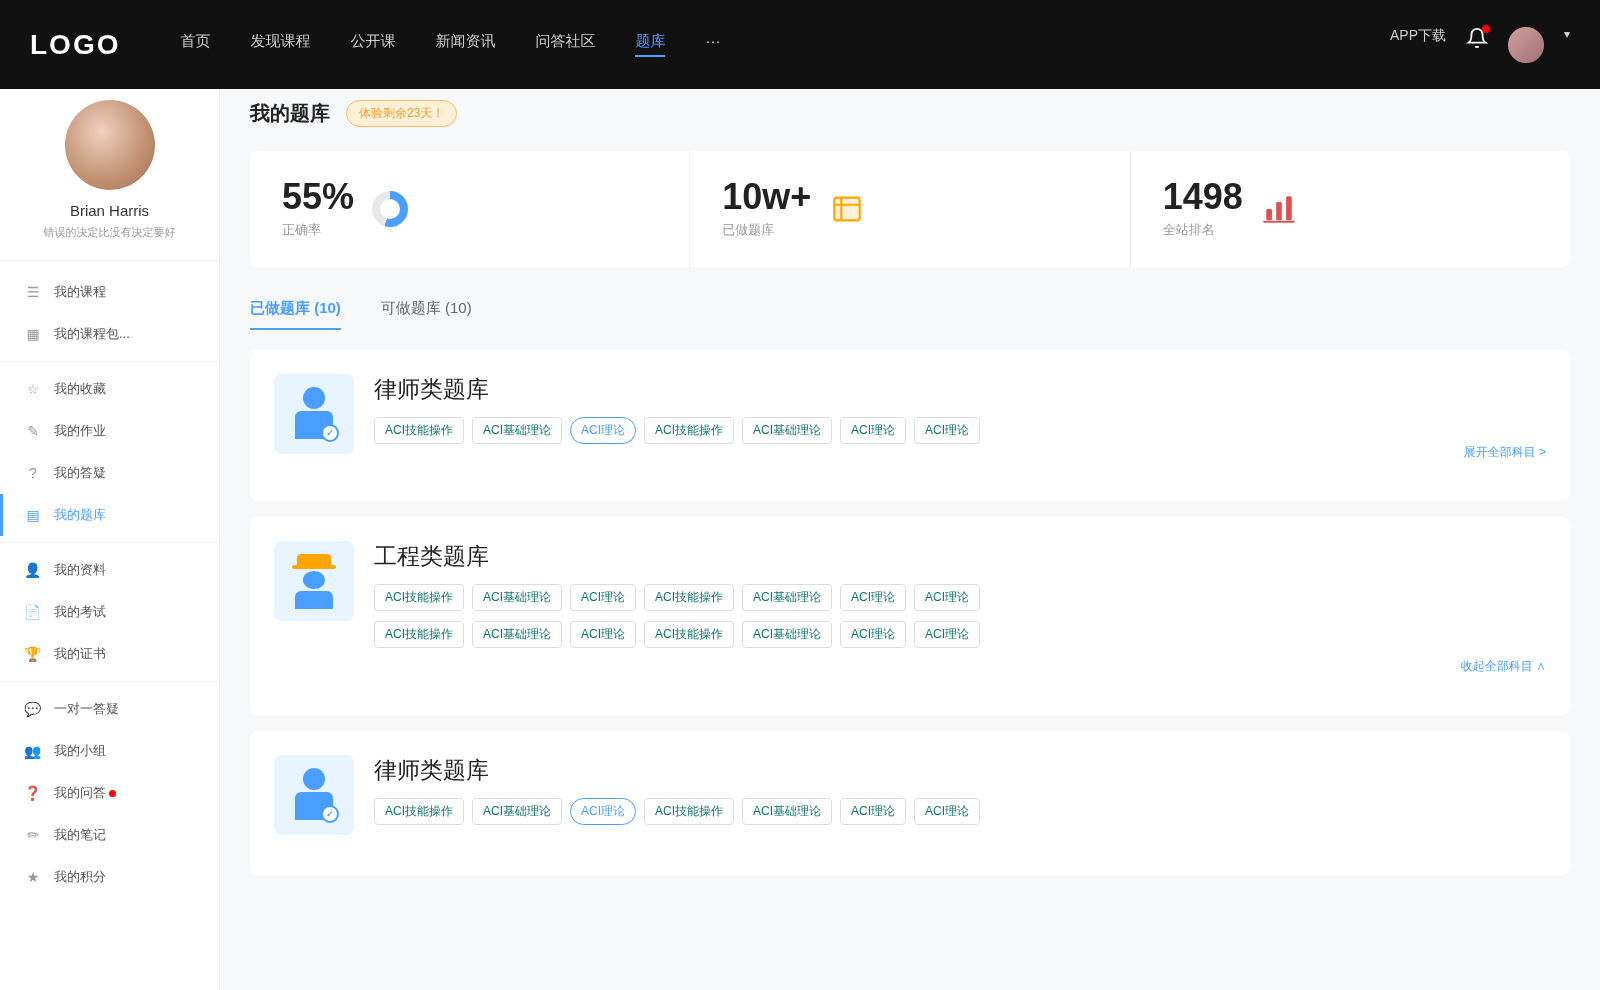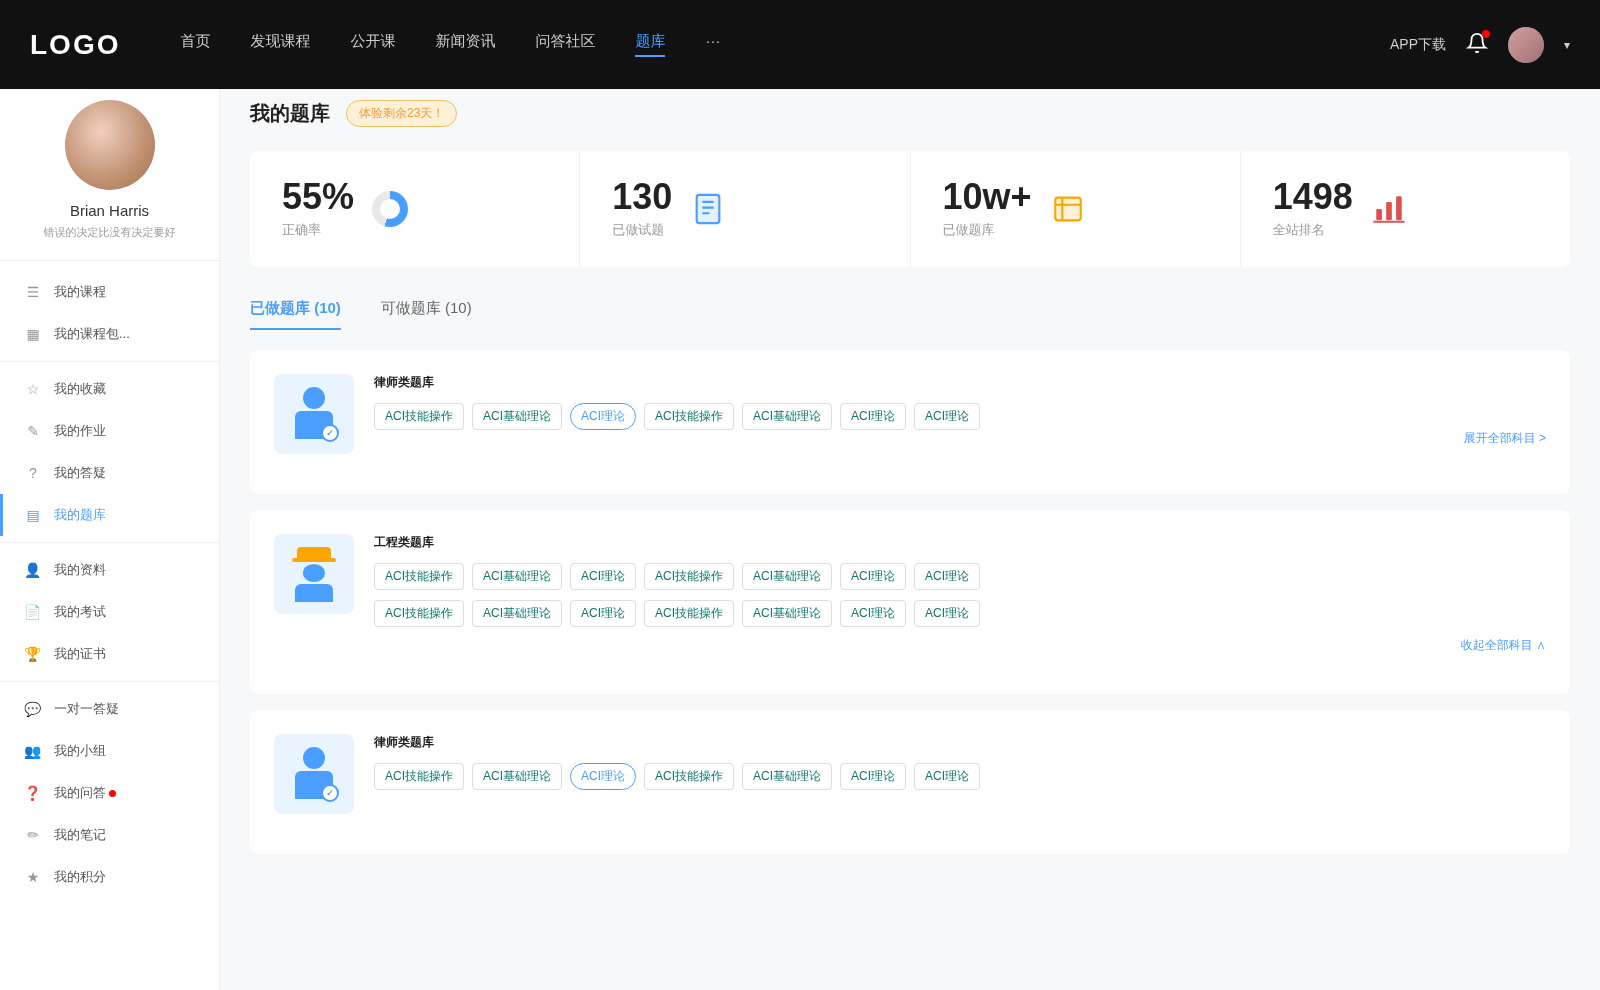--- a/index.html
+++ b/index.html
@@ -33,21 +33,20 @@
       text-decoration: none;
       font-size: 15px;
     }
     .navbar-nav a.active {
       color: #4a9eff;
       border-bottom: 2px solid #4a9eff;
       padding-bottom: 4px;
     }
     .navbar-right {
       display: flex;
-      align-items: center;
       gap: 20px;
       color: white;
     }
     .navbar-right .app-dl {
       font-size: 14px;
       color: #ccc;
     }
     .bell-icon {
       position: relative;
       cursor: pointer;
@@ -338,22 +337,22 @@
       border-radius: 50%;
       margin-top: 2px;
     }
     .eng-body {
       width: 38px; height: 22px;
       background: #4a9eff;
       border-radius: 6px 6px 0 0;
       margin-top: 2px;
     }
     .qbank-title {
-      font-size: 12px;
-      font-weight: 700;
+      font-size: 23px;
+      font-weight: 400;
       color: #222;
       margin-bottom: 12px;
     }
     .qbank-tags {
       display: flex;
       flex-wrap: wrap;
       gap: 8px;
     }
     .tag {
       font-size: 12px;
@@ -510,35 +509,20 @@
         <div class="stat-text">
           <div class="stat-number">55%</div>
           <div class="stat-label">正确率</div>
         </div>
         <div class="stat-icon">
           <div class="pie-icon"></div>
         </div>
       </div>
       <div class="stat-item">
         <div class="stat-text">
-          <div class="stat-number">130</div>
-          <div class="stat-label">已做试题</div>
-        </div>
-        <div class="stat-icon">
-          <svg width="34" height="34" viewBox="0 0 24 24" fill="none">
-            <rect x="4" y="2" width="16" height="20" rx="2" fill="#4a9eff" opacity="0.15"></rect>
-            <rect x="4" y="2" width="16" height="20" rx="2" stroke="#4a9eff" stroke-width="1.5"></rect>
-            <line x1="8" y1="7" x2="16" y2="7" stroke="#4a9eff" stroke-width="1.5"></line>
-            <line x1="8" y1="11" x2="16" y2="11" stroke="#4a9eff" stroke-width="1.5"></line>
-            <line x1="8" y1="15" x2="13" y2="15" stroke="#4a9eff" stroke-width="1.5"></line>
-          </svg>
-        </div>
-      </div>
-      <div class="stat-item">
-        <div class="stat-text">
           <div class="stat-number">10w+</div>
           <div class="stat-label">已做题库</div>
         </div>
         <div class="stat-icon">
           <svg width="34" height="34" viewBox="0 0 24 24" fill="none">
             <rect x="3" y="4" width="18" height="16" rx="2" fill="#ffa500" opacity="0.15"></rect>
             <rect x="3" y="4" width="18" height="16" rx="2" stroke="#ffa500" stroke-width="1.5"></rect>
             <line x1="3" y1="9" x2="21" y2="9" stroke="#ffa500" stroke-width="1.5"></line>
             <line x1="8" y1="4" x2="8" y2="20" stroke="#ffa500" stroke-width="1.5"></line>
           </svg>

